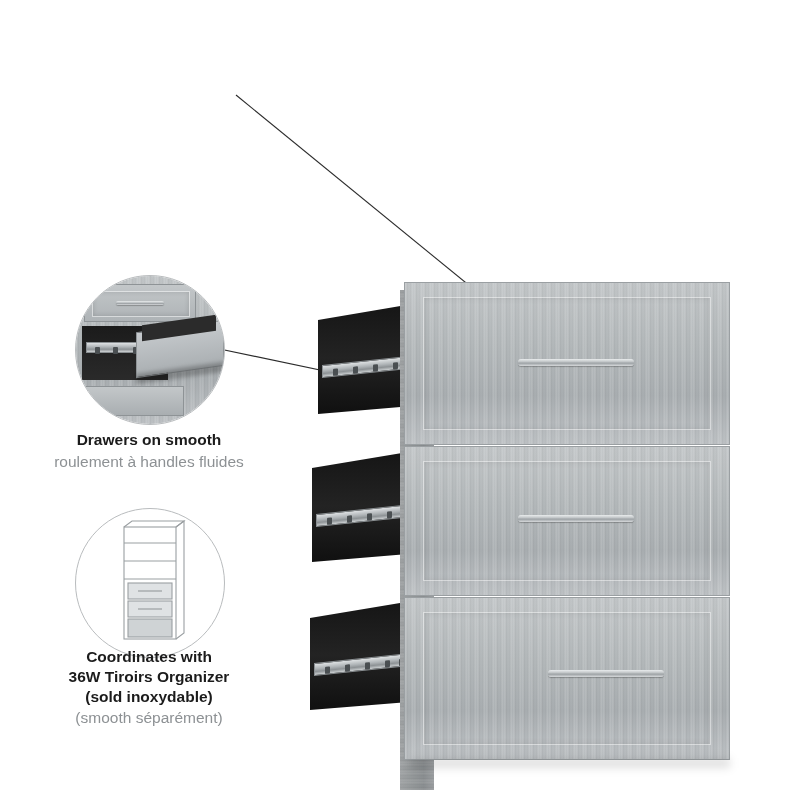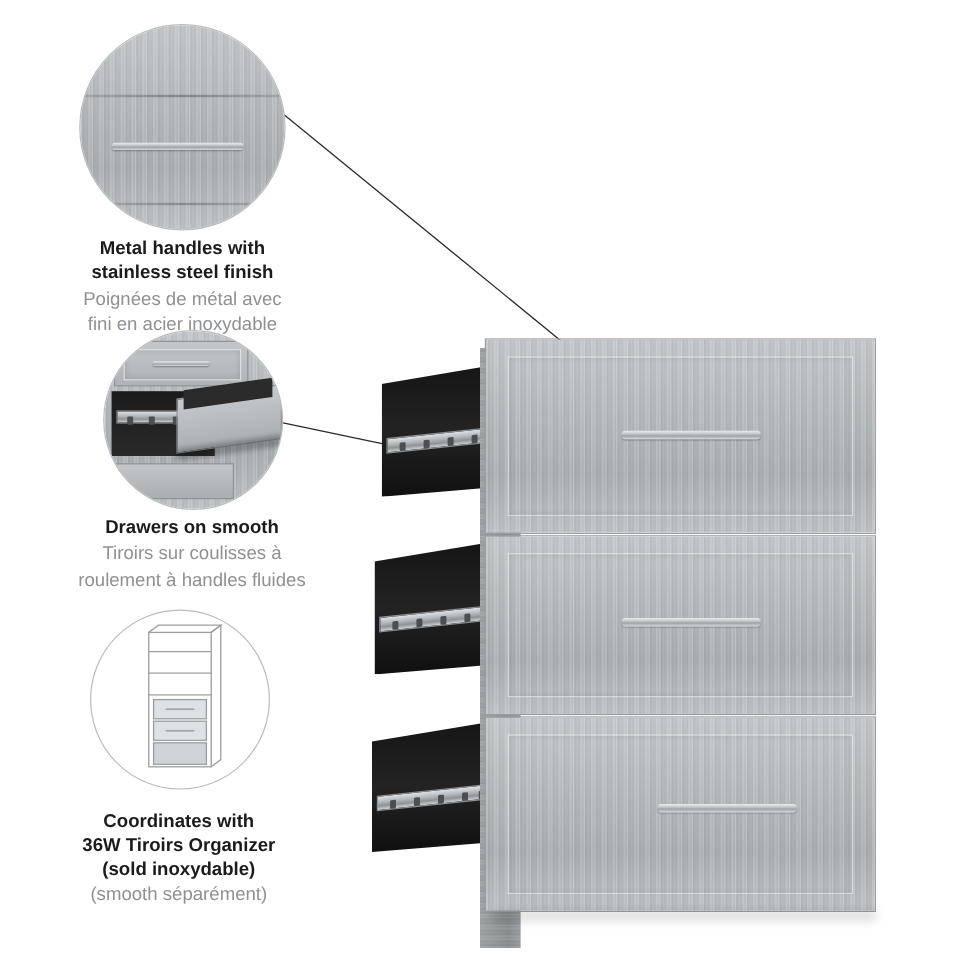--- a/index.html
+++ b/index.html
@@ -141,37 +141,22 @@
 
   <svg class="leader" viewBox="0 0 800 800">
 
     <path d="M 236,95 L 580,376" stroke="#2b2b2b" stroke-width="1.1" fill="none"></path>
     <circle cx="580" cy="376" r="5.5" fill="#ffffff" stroke="#2b2b2b" stroke-width="1.1"></circle>
 
     <path d="M 215,348 L 358,378" stroke="#2b2b2b" stroke-width="1.1" fill="none"></path>
     <circle cx="358" cy="378" r="5.5" fill="#ffffff" stroke="#2b2b2b" stroke-width="1.1"></circle>
   </svg>
 
-  <div class="callout" style="left:66px; top:20px;">
-    <div class="circle" style="width:170px;height:170px;">
-      <div class="wood"></div>
-
-      <div style="position:absolute;left:0;top:58px;width:170px;height:2px;background:linear-gradient(90deg,rgba(0,0,0,0.12),rgba(0,0,0,0.28),rgba(0,0,0,0.12));"></div>
-      <div style="position:absolute;left:0;top:148px;width:170px;height:2px;background:linear-gradient(90deg,rgba(0,0,0,0.10),rgba(0,0,0,0.24),rgba(0,0,0,0.10));"></div>
-      <div class="handle" style="left:26px; top:98px; width:110px; height:6px;"></div>
-    </div>
-    <div class="caption" style="left:-42px; top:178px; width:256px;">
-      <div class="cap-en">Metal handles with</div>
-      <div class="cap-en">stainless steel finish</div>
-      <div class="cap-fr">Poignées de métal avec</div>
-      <div class="cap-fr">fini en acier inoxydable</div>
-    </div>
-  </div>
-
-  <div class="callout" style="left:86px; top:275px;">
+
+  <div class="callout" style="left:75px; top:275px;">
     <div class="circle" style="width:148px;height:148px;">
       <div class="wood"></div>
 
       <div style="position:absolute;left:8px;top:8px;width:112px;height:38px;background:linear-gradient(180deg,#c3c7c9,#aeb3b6);border:1px solid #8e9396;box-sizing:border-box;"></div>
       <div style="position:absolute;left:16px;top:15px;width:96px;height:24px;border:1px solid rgba(255,255,255,0.5);box-shadow:inset 0 0 5px rgba(0,0,0,0.15);"></div>
       <div class="handle" style="left:40px; top:25px; width:48px; height:4px;"></div>
 
       <div style="position:absolute;left:6px;top:50px;width:86px;height:54px;background:linear-gradient(180deg,#1b1b1b,#2a2a2a);"></div>
 
       <div class="slide" style="left:10px;top:66px;width:74px;height:11px;">
@@ -182,21 +167,20 @@
       </div>
 
       <div style="position:absolute;left:60px;top:50px;width:88px;height:46px;background:linear-gradient(180deg,#c6cacd,#a9aeb1);border:1px solid #8e9396;transform:skewY(-8deg);box-sizing:border-box;"></div>
       <div style="position:absolute;left:66px;top:44px;width:74px;height:16px;background:#2b2b2b;transform:skewY(-8deg);"></div>
       <div style="position:absolute;left:60px;top:92px;width:88px;height:10px;background:rgba(0,0,0,0.25);transform:skewY(-8deg);filter:blur(2px);"></div>
 
       <div style="position:absolute;left:4px;top:110px;width:104px;height:30px;background:linear-gradient(180deg,#c3c7c9,#a9aeb1);border:1px solid #8e9396;box-sizing:border-box;"></div>
     </div>
     <div class="caption" style="left:-48px; top:155px; width:244px;">
       <div class="cap-en">Drawers on smooth</div>
-      <div class="cap-fr">Tiroirs sur coulisses à</div>
       <div class="cap-fr">roulement à handles fluides</div>
     </div>
   </div>
 
   <div class="callout" style="left:75px; top:508px;">
     <div class="circle" style="width:148px;height:148px;">
       <svg viewBox="0 0 148 148" width="148" height="148">
         <g fill="none" stroke="#9a9fa2" stroke-width="1.1">
           <rect x="48" y="18" width="52" height="112"></rect>
           <path d="M48 18 L56 12 L108 12 L100 18"></path>
@@ -205,21 +189,21 @@
           <line x1="48" y1="52" x2="100" y2="52"></line>
           <line x1="48" y1="70" x2="100" y2="70"></line>
           <rect x="52" y="74" width="44" height="16" fill="#dfe2e4"></rect>
           <rect x="52" y="92" width="44" height="16" fill="#dfe2e4"></rect>
           <line x1="62" y1="82" x2="86" y2="82" stroke="#8d9194"></line>
           <line x1="62" y1="100" x2="86" y2="100" stroke="#8d9194"></line>
           <rect x="52" y="110" width="44" height="18" fill="#cfd3d5"></rect>
         </g>
       </svg>
     </div>
-    <div class="caption" style="left:-48px; top:167px; width:244px;">
+    <div class="caption" style="left:-48px; top:139px; width:244px;">
       <div class="cap-en">Coordinates with</div>
       <div class="cap-en">36W Tiroirs Organizer</div>
       <div class="cap-en">(sold inoxydable)</div>
       <div class="cap-fr">(smooth séparément)</div>
     </div>
   </div>
 
   <div id="dresser">
 
     <div class="carcass-dark" style="left:10px; top:320px; width:108px; height:110px; clip-path: polygon(0 18px, 100% 0, 100% 92%, 0 100%);"></div>

